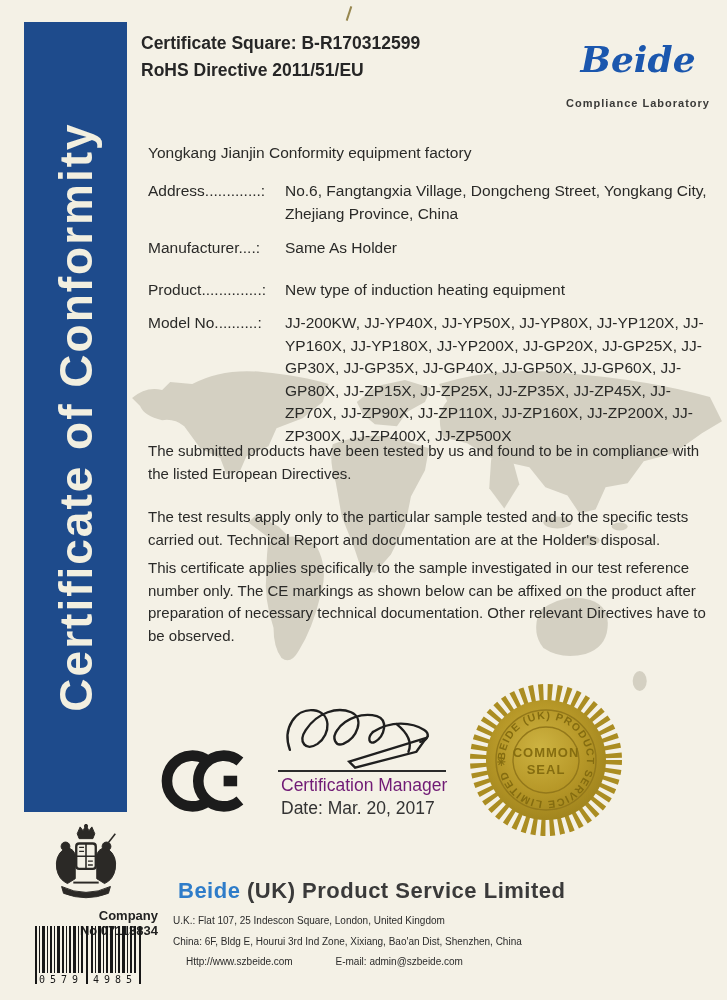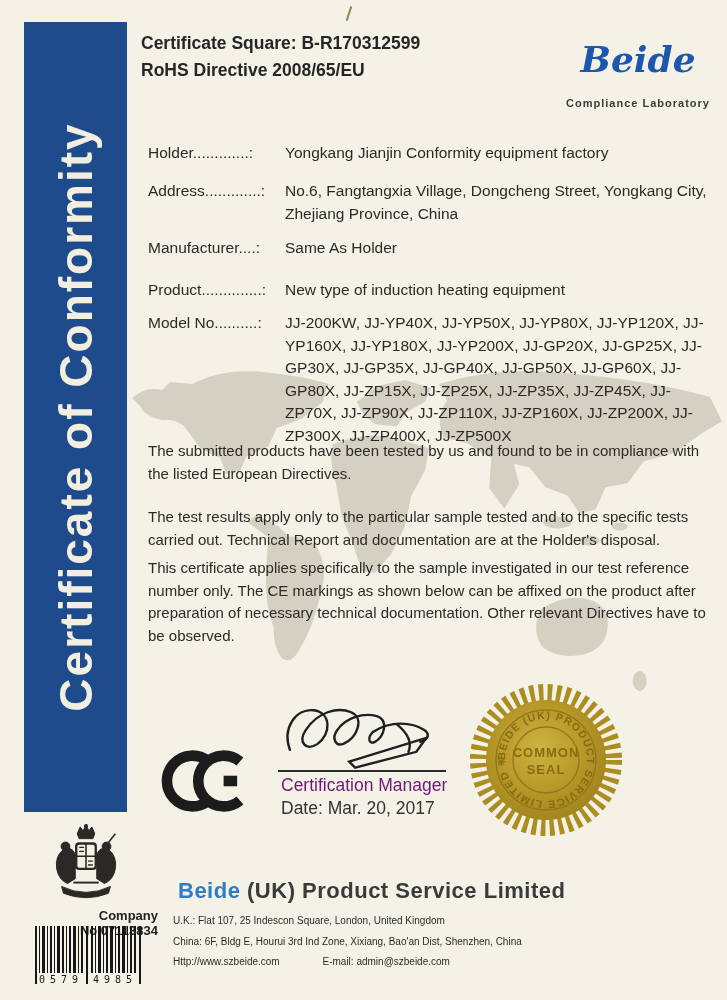--- a/index.html
+++ b/index.html
@@ -36,21 +36,21 @@
 
   .seal{position:absolute;left:468px;top:682px;}
 
   .crest{position:absolute;left:44px;top:822px;}
   .company-no{position:absolute;left:26px;top:908px;width:132px;text-align:right;font-size:13px;font-weight:bold;color:#222;}
   .barcode{position:absolute;left:33px;top:926px;}
 
   .foot-head{position:absolute;left:178px;top:878px;font-size:22px;font-weight:bold;color:#3a3a3a;letter-spacing:.5px;}
   .foot-head .brand{color:#2e7cc9;}
   .foot-line{position:absolute;left:173px;font-size:10px;color:#2b2b2b;}
-  .foot-web{display:inline-block;}
+  .foot-web{display:inline-block;margin-left:13px;}
   .foot-email{display:inline-block;margin-left:40px;}
 
   .pen-mark{position:absolute;left:348px;top:6px;width:2px;height:15px;background:#97874f;transform:rotate(18deg);}
 </style>
 </head>
 <body>
 
 <div class="page">
 
   <svg class="map" viewBox="0 0 607 360" fill="#b5b0a0">
@@ -72,30 +72,29 @@
   <div class="band">
     <div class="band-text">Certificate of Conformity</div>
   </div>
 
   <div class="content">
 
     <div class="pen-mark"></div>
 
     <div class="hdr">
       <div>Certificate Square: B-R170312599</div>
-      <div>RoHS Directive 2008/65/EU</div>
+      <div>RoHS Directive 2011/51/EU</div>
     </div>
 
     <div class="logo">
       <div class="logo-brand">Beide</div>
       <div class="logo-sub">Compliance  Laboratory</div>
     </div>
 
     <div class="field" style="top:142px">
-      <span class="lab">Holder.............:</span>
       <span class="val">Yongkang Jianjin Conformity equipment factory</span>
     </div>
     <div class="field" style="top:180px">
       <span class="lab">Address.............:</span>
       <span class="val">No.6, Fangtangxia Village, Dongcheng Street, Yongkang City, Zhejiang Province, China</span>
     </div>
     <div class="field" style="top:237px">
       <span class="lab">Manufacturer....:</span>
       <span class="val">Same As Holder</span>
     </div>

